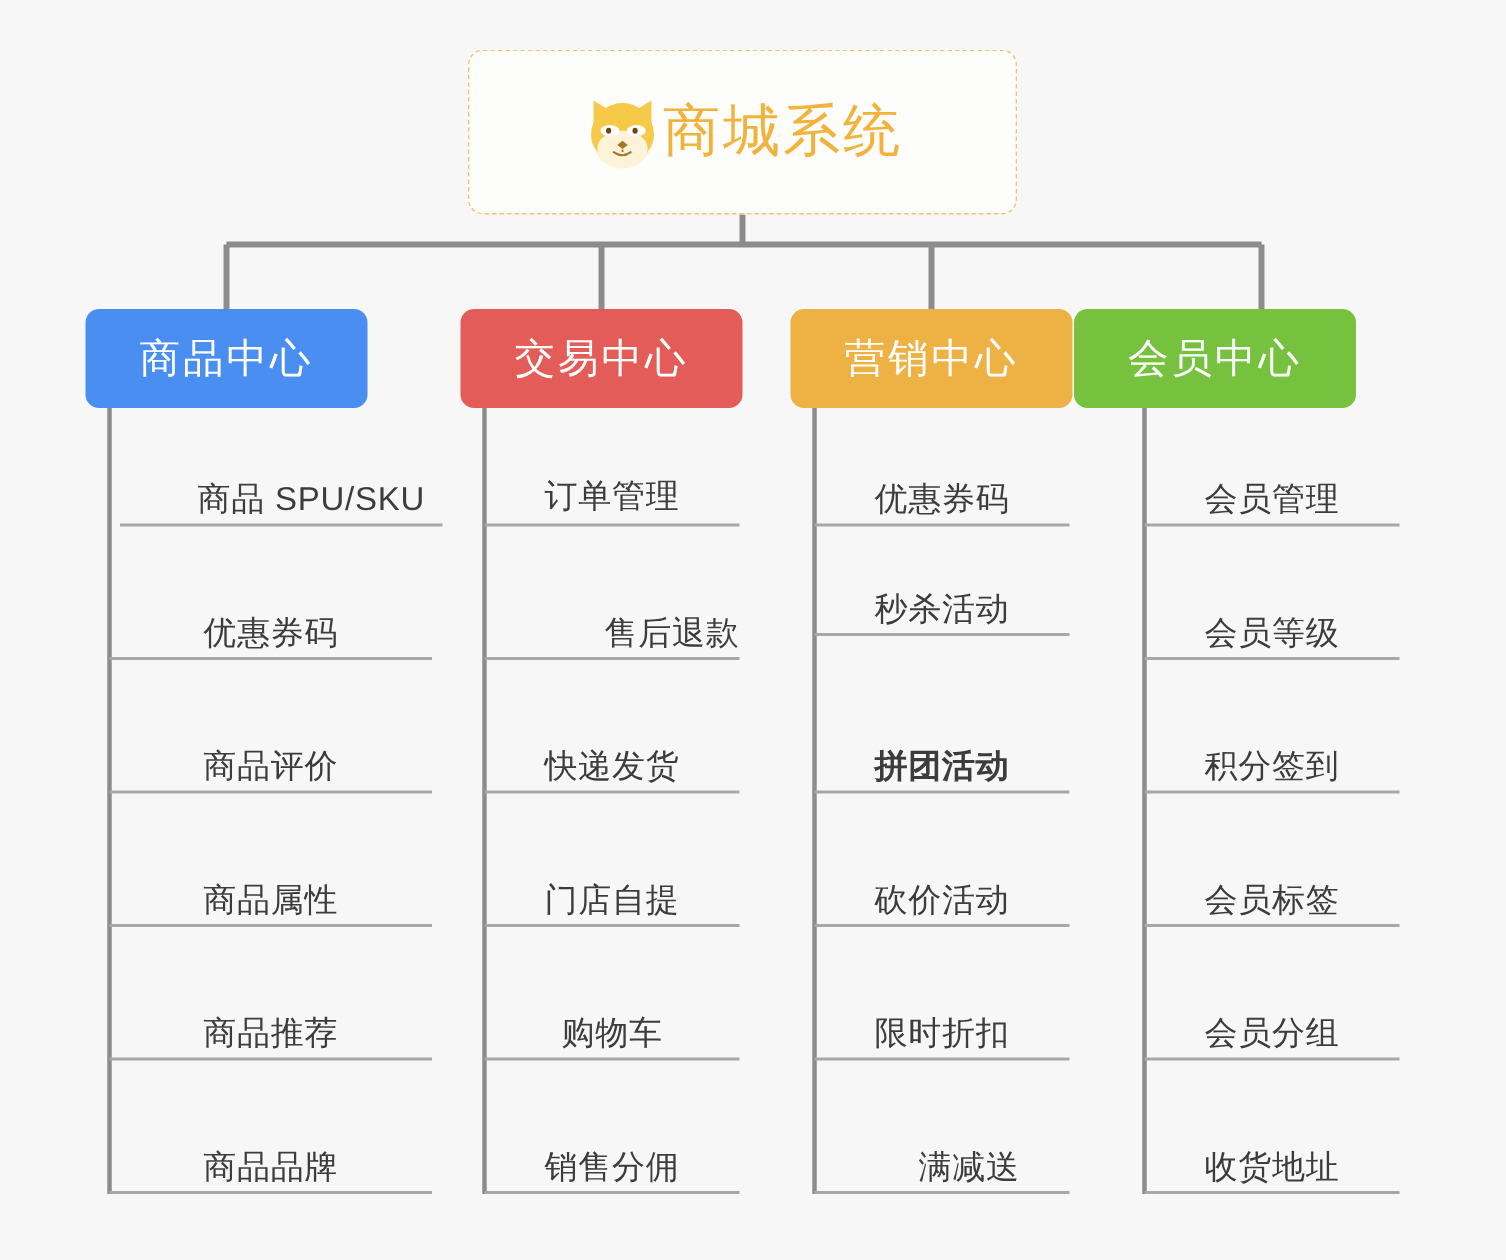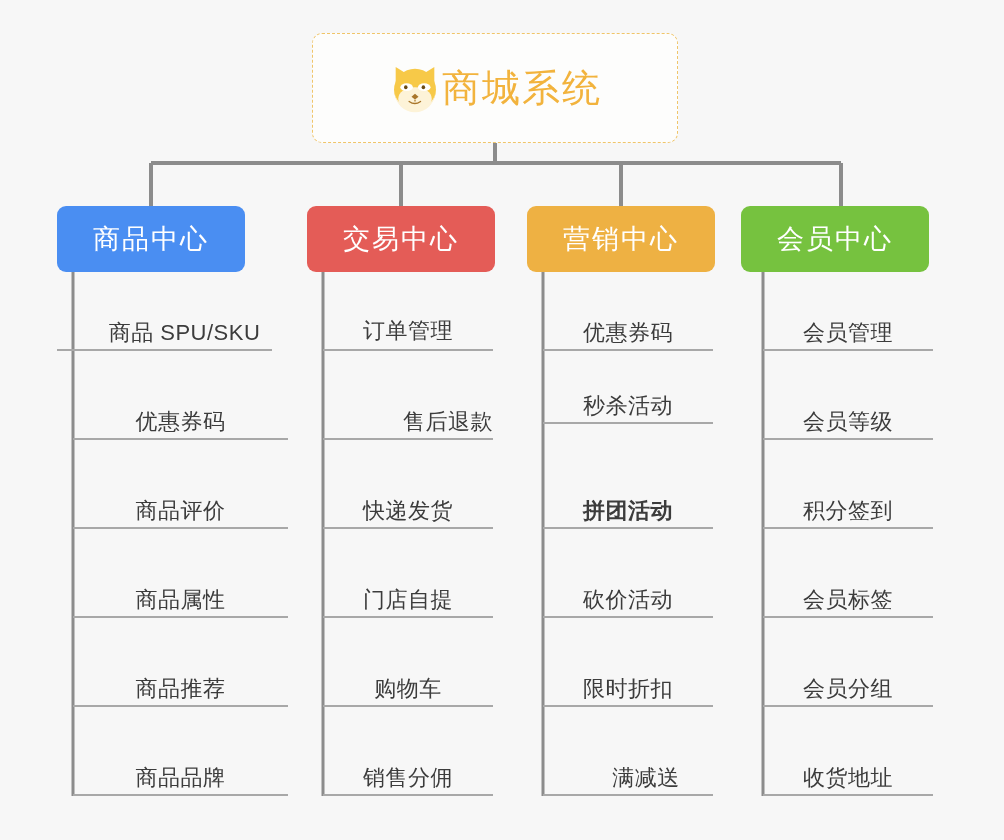--- a/index.html
+++ b/index.html
@@ -134,21 +134,21 @@
       <path d="M32 45 L32 47" stroke="#a9762a" stroke-width="1.5" fill="none"></path>
       <path d="M25 47 q6.8 5 13.6 0" stroke="#a9762a" stroke-width="1.6" fill="none" stroke-linecap="round"></path>
     </svg>
     <span class="root-title">商城系统</span>
   </div>
 
   <div id="nodes">
       <div class="cat-box" style="left: 57px; background: rgb(74, 142, 242);">
         <span class="cat-label">商品中心</span>
       </div>
-      <div class="leaf" style="left: 57px; top: 303px; width: 215px; padding-left: 40px;">
+      <div class="leaf" style="left: 80px; top: 303px; width: 215px; padding-left: 40px;">
         <span class="leaf-label">商品 SPU/SKU</span>
       </div>
       <div class="leaf" style="left: 73px; top: 392px; width: 215px;">
         <span class="leaf-label">优惠券码</span>
       </div>
       <div class="leaf" style="left: 73px; top: 481px; width: 215px;">
         <span class="leaf-label">商品评价</span>
       </div>
       <div class="leaf" style="left: 73px; top: 570px; width: 215px;">
         <span class="leaf-label">商品属性</span>
@@ -194,21 +194,21 @@
       </div>
       <div class="leaf" style="left: 543px; top: 570px; width: 170px;">
         <span class="leaf-label">砍价活动</span>
       </div>
       <div class="leaf" style="left: 543px; top: 659px; width: 170px;">
         <span class="leaf-label">限时折扣</span>
       </div>
       <div class="leaf" style="left: 543px; top: 748px; width: 170px; padding-left: 36px;">
         <span class="leaf-label">满减送</span>
       </div>
-      <div class="cat-box" style="left: 741px; background: rgb(118, 194, 63);">
+      <div class="cat-box" style="left: 716px; background: rgb(118, 194, 63);">
         <span class="cat-label">会员中心</span>
       </div>
       <div class="leaf" style="left: 763px; top: 303px; width: 170px;">
         <span class="leaf-label">会员管理</span>
       </div>
       <div class="leaf" style="left: 763px; top: 392px; width: 170px;">
         <span class="leaf-label">会员等级</span>
       </div>
       <div class="leaf" style="left: 763px; top: 481px; width: 170px;">
         <span class="leaf-label">积分签到</span>

